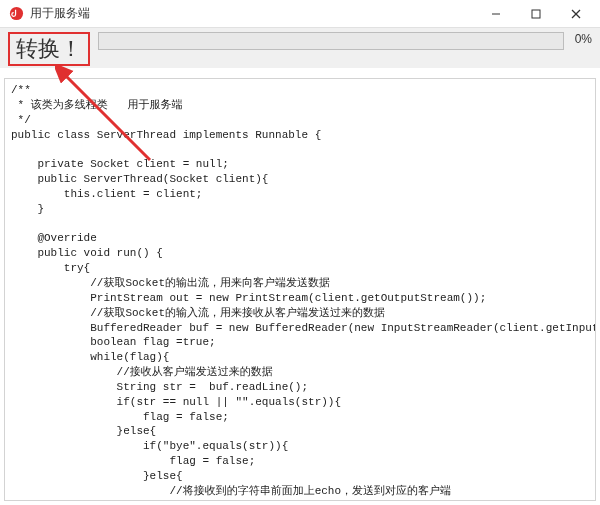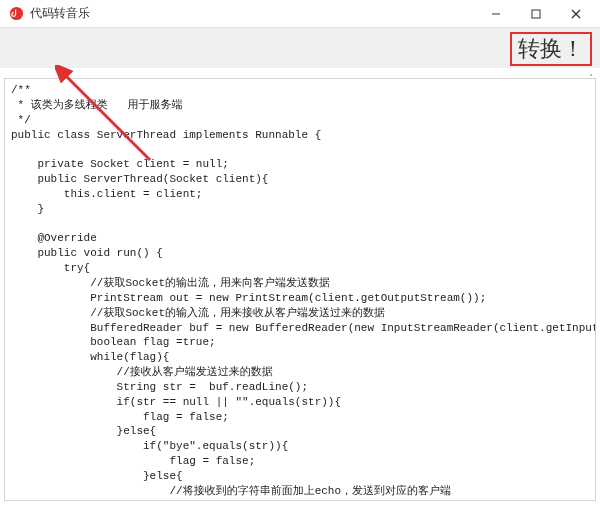--- a/index.html
+++ b/index.html
@@ -29,25 +29,24 @@
   .titlebar .win-btns { display: flex; }
   .titlebar .win-btn {
     width: 40px; height: 26px;
     display: flex; align-items: center; justify-content: center;
     color: #333; font-size: 12px;
     cursor: pointer;
   }
   .toolbar {
     height: 40px;
     display: flex;
-    align-items: flex-end;
+    align-items: flex-start;
     padding: 4px 8px;
     gap: 8px;
     background: #f0f0f0;
-    flex-direction: column;
   }
   .convert-btn {
     border: 2px solid #e03030;
     padding: 2px 6px;
     font-size: 22px;
     font-family: SimSun, serif;
     color: #333;
     background: #f0f0f0;
     cursor: pointer;
     line-height: 1.2;
@@ -87,21 +86,21 @@
 </head>
 <body>
 
 <div class="titlebar">
   <span class="icon">
     <svg width="15" height="15" viewBox="0 0 16 16">
       <circle cx="8" cy="8" r="7" fill="#e03030"></circle>
       <path d="M7 4 L7 9 A2 2 0 1 1 5 7" stroke="#fff" stroke-width="1.3" fill="none"></path>
     </svg>
   </span>
-  <span class="title">代码转音乐</span>
+  <span class="title">用于服务端</span>
   <div class="win-btns">
     <div class="win-btn">
       <svg width="10" height="10">
           <line x1="1" y1="5" x2="9" y2="5" stroke="#333" stroke-width="1"></line>
         </svg>
     </div>
     <div class="win-btn">
       <svg width="10" height="10">
           <rect x="1" y="1" width="8" height="8" fill="none" stroke="#333" stroke-width="1"></rect>
         </svg>

